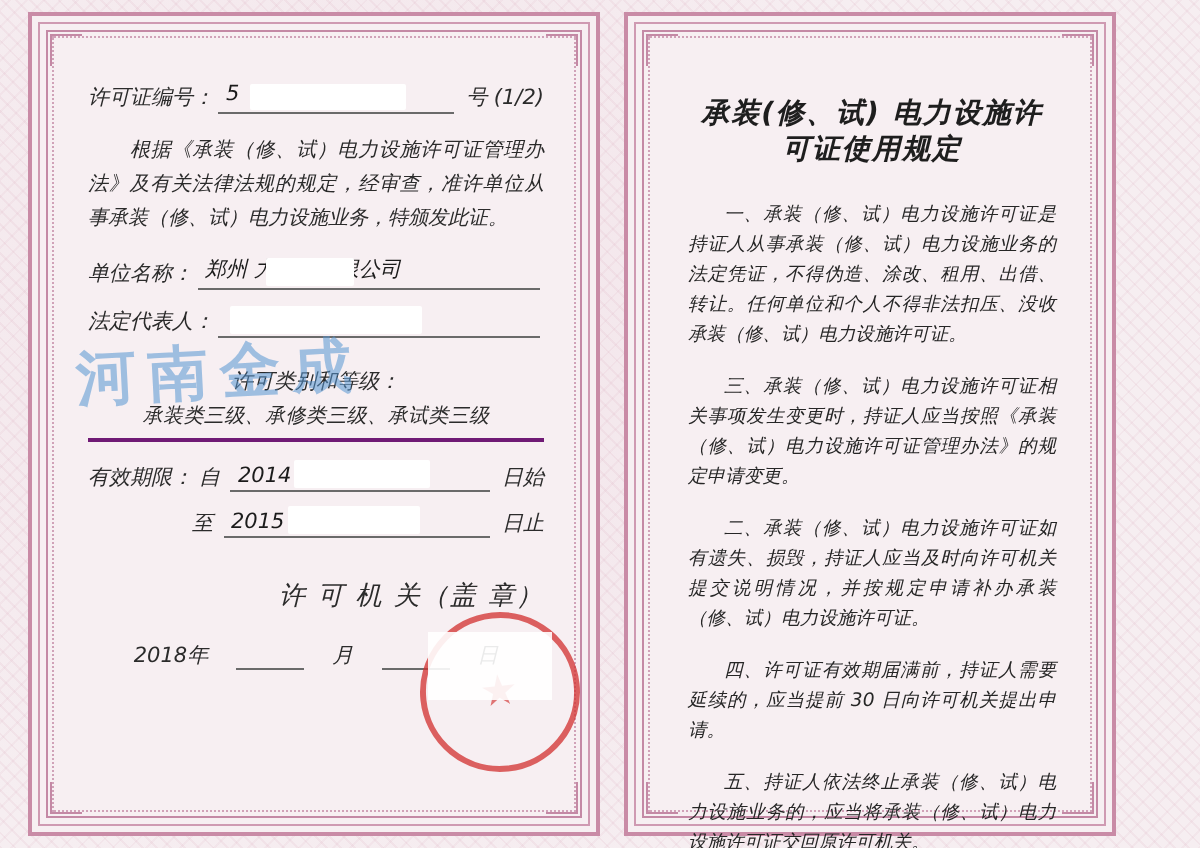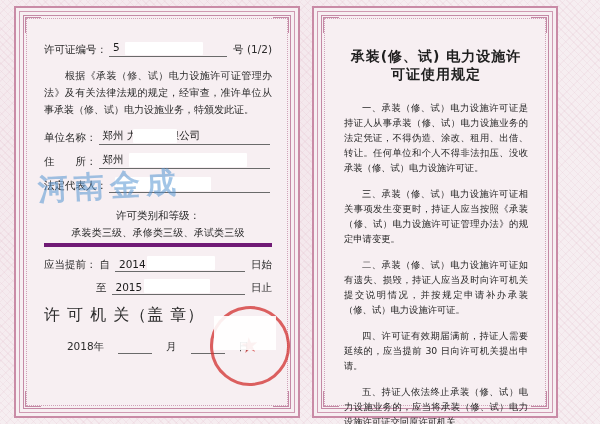--- a/index.html
+++ b/index.html
@@ -79,20 +79,21 @@
   }
   .corner.tl { top: 11px; left: 11px; border-right: none; border-bottom: none; }
   .corner.tr { top: 11px; right: 11px; border-left: none; border-bottom: none; }
   .corner.bl { bottom: 11px; left: 11px; border-right: none; border-top: none; }
   .corner.br { bottom: 11px; right: 11px; border-left: none; border-top: none; }
 
   .content {
     position: absolute;
     inset: 16px;
     box-sizing: border-box;
+    font-style: italic;
   }
 
   
   .lc {
     position: absolute;
     left: 14px;
     right: 12px;
     top: 20px;
     color: #2b2b2b;
   }
@@ -147,23 +148,23 @@
     display: flex;
     align-items: flex-end;
     font-size: 10.5px;
     margin-bottom: 8px;
     white-space: nowrap;
   }
   .date-line .fill { max-width: 150px; }
   .indent { padding-left: 52px; }
 
   .sign {
-    margin-top: 10px;
-    font-size: 16px;
-    text-align: left;
+    margin-top: 20px;
+    font-size: 13px;
+    text-align: right;
     letter-spacing: 1px;
   }
   .sign-date {
     margin-top: 14px;
     font-size: 10.5px;
     display: flex;
     justify-content: center;
     gap: 14px;
     align-items: flex-end;
   }
@@ -275,45 +276,38 @@
         <div class="para">根据《承装（修、试）电力设施许可证管理办法》及有关法律法规的规定，经审查，准许单位从事承装（修、试）电力设施业务，特颁发此证。</div>
 
         <div class="row">
           <span class="lbl">单位名称：</span>
           <span class="fill">
             <span class="val">郑州        力工程有限公司</span>
             <span class="redact" style="left:34px; top:-1px; width:44px; height:14px;"></span>
           </span>
         </div>
 
-        <div class="row">
-          <span class="lbl">住　　所：</span>
-          <span class="fill">
-            <span class="val">郑州</span>
-            <span class="redact" style="left:30px; top:-1px; width:118px; height:14px;"></span>
-          </span>
-        </div>
 
         <div class="row">
           <span class="lbl">法定代表人：</span>
           <span class="fill">
             <span class="val"></span>
             <span class="redact" style="left:6px; top:-1px; width:96px; height:14px;"></span>
           </span>
         </div>
 
         <div class="small-note" style="margin-top:14px;text-align:center;">
           <div>许可类别和等级：</div>
-          <div class="typecats" style="border-bottom:4px solid #701a75; padding-bottom:2px; margin-top:2px;">承装类三级、承修类三级、承试类三级</div>
+          <div class="typecats" style="border-bottom:2px solid #701a75; padding-bottom:2px; margin-top:2px;">承装类三级、承修类三级、承试类三级</div>
         </div>
 
         <div style="height:10px;"></div>
 
         <div class="date-line">
-          <span class="lbl">应当提前：</span>
+          <span class="lbl">有效期限：</span>
           <span class="lbl" style="padding:0 3px;">自</span>
           <span class="fill">
             <span class="val">2014</span>
             <span class="redact" style="left:32px; top:-1px; width:68px; height:14px;"></span>
           </span>
           <span class="tail">日始</span>
         </div>
 
         <div class="date-line indent">
           <span class="lbl" style="padding-right:3px;">至</span>

